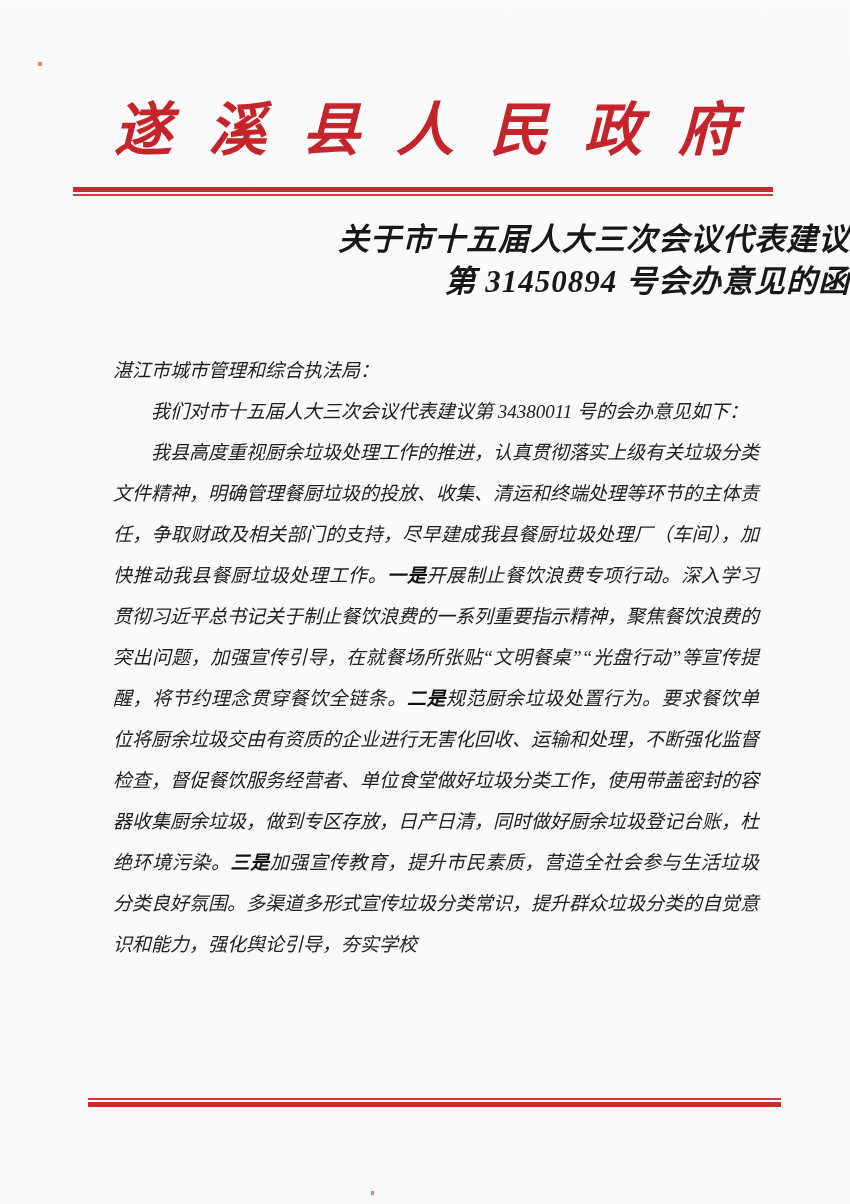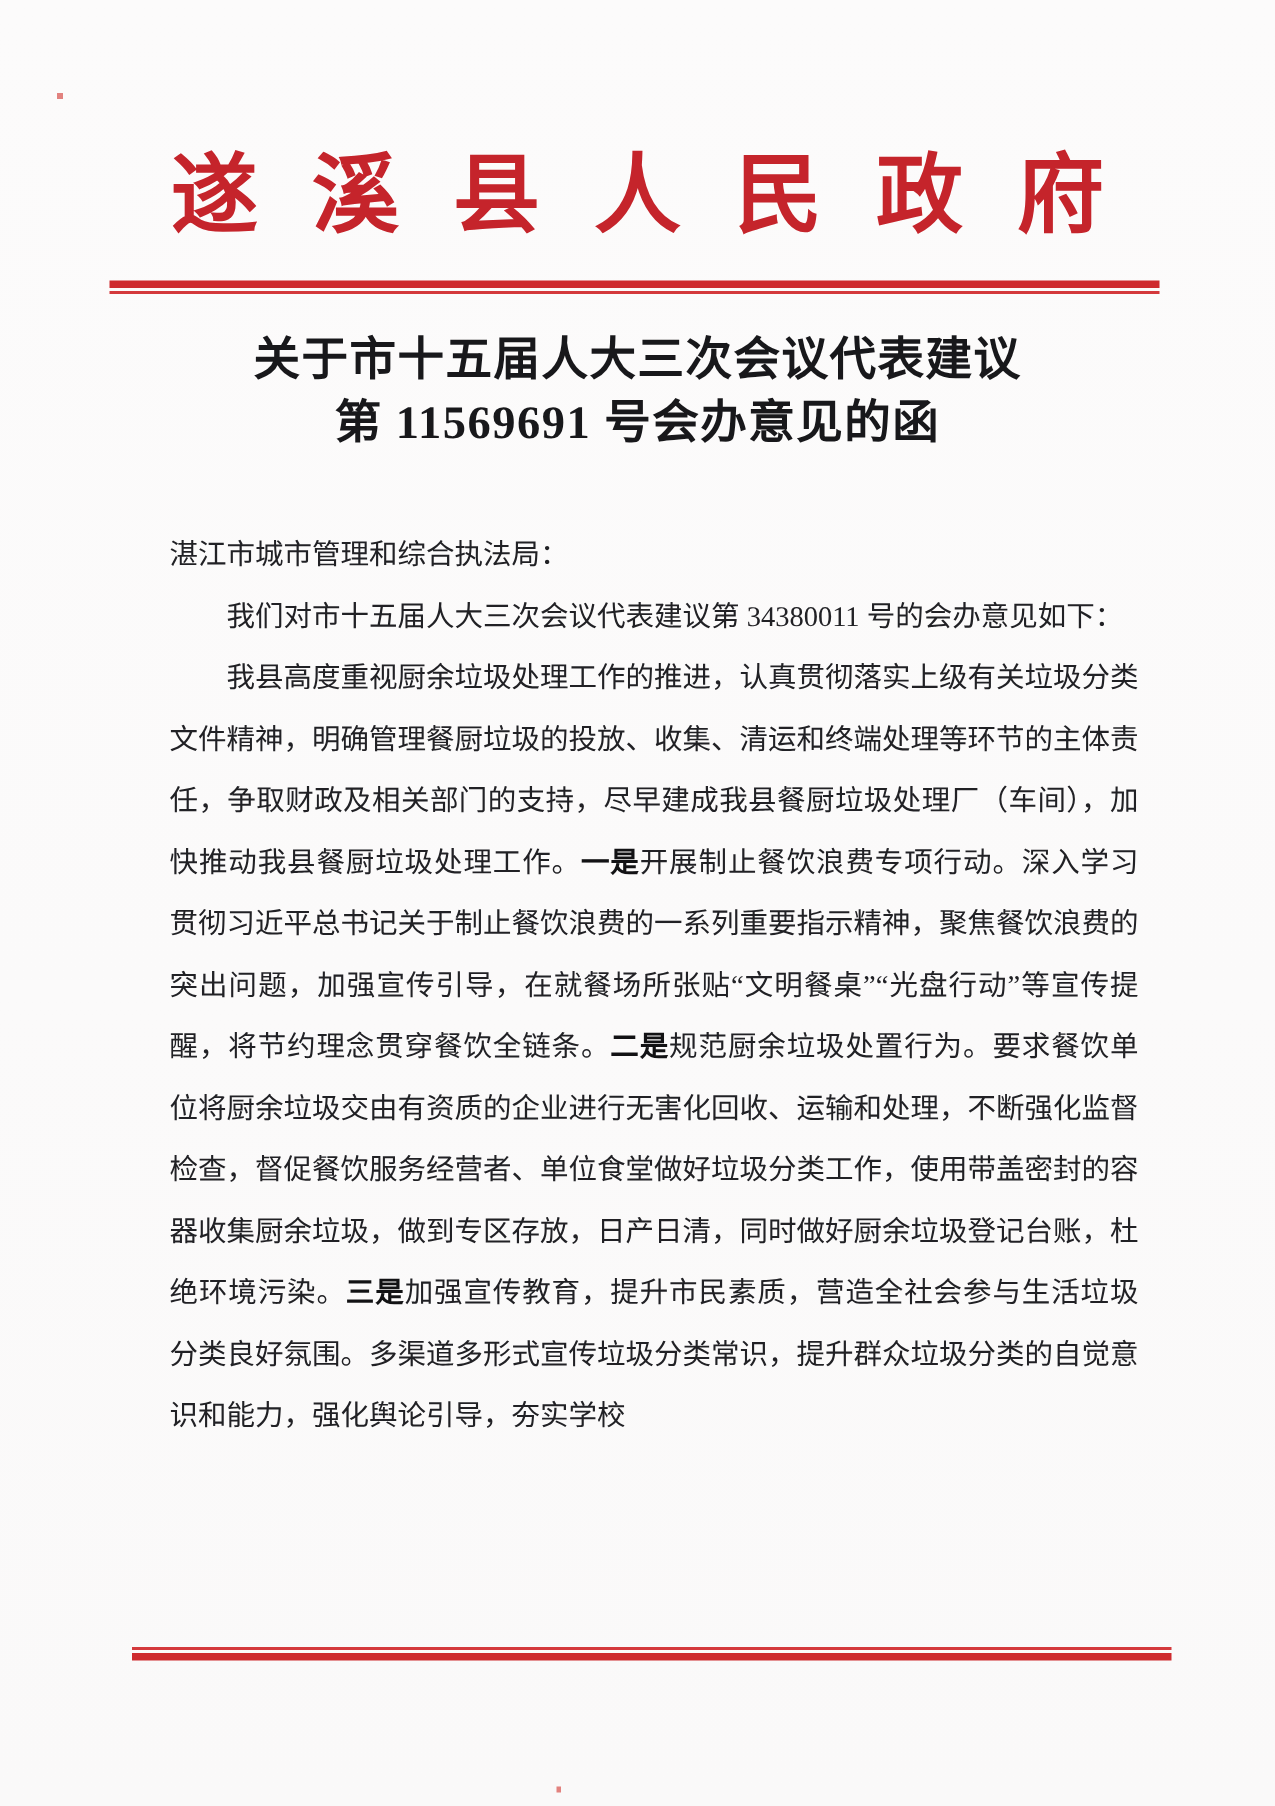--- a/index.html
+++ b/index.html
@@ -9,20 +9,21 @@
     background: #f0eff0;
   }
   .page {
     position: relative;
     width: 850px;
     height: 1204px;
     margin: 0 auto;
     background: linear-gradient(180deg, #fcfbfb 0%, #fbfafa 55%, #faf9f9 100%);
     overflow: hidden;
     font-family: "Liberation Serif", "DejaVu Serif", serif;
+    font-style: italic;
   }
 
   
   .org-name {
     position: absolute;
     top: 92px;
     left: 0;
     width: 100%;
     text-align: center;
     font-size: 58px;
@@ -48,21 +49,21 @@
     height: 2px;
     background: #d4393c;
   }
 
   
   .doc-title {
     position: absolute;
     top: 219px;
     left: 0;
     width: 100%;
-    text-align: center;
+    text-align: right;
     color: #18181b;
     font-weight: 700;
     font-size: 31px;
     line-height: 42px;
     letter-spacing: 1px;
   }
 
   
   .body-text {
     position: absolute;
@@ -118,21 +119,21 @@
 
   <div class="org-name">遂溪县人民政府</div>
 
   <div class="header-rule">
     <div class="rule-thick"></div>
     <div class="rule-thin"></div>
   </div>
 
   <div class="doc-title">
     <div>关于市十五届人大三次会议代表建议</div>
-    <div>第 11569691 号会办意见的函</div>
+    <div>第 31450894 号会办意见的函</div>
   </div>
 
   <div class="body-text">
     <p>湛江市城市管理和综合执法局：</p>
     <p class="indent">我们对市十五届人大三次会议代表建议第 34380011 号的会办意见如下：</p>
     <p class="indent"><span>我县高度重视厨余垃圾处理工作的推进，认真贯彻落实上级有关垃圾分类文件精神，明确管理餐厨垃圾的投放、收集、清运和终端处理等环节的主体责任，争取财政及相关部门的支持，尽早建成我县餐厨垃圾处理厂（车间），加快推动我县餐厨垃圾处理工作。</span><span class="run-bold">一是</span><span>开展制止餐饮浪费专项行动。深入学习贯彻习近平总书记关于制止餐饮浪费的一系列重要指示精神，聚焦餐饮浪费的突出问题，加强宣传引导，在就餐场所张贴“文明餐桌”“光盘行动”等宣传提醒，将节约理念贯穿餐饮全链条。</span><span class="run-bold">二是</span><span>规范厨余垃圾处置行为。要求餐饮单位将厨余垃圾交由有资质的企业进行无害化回收、运输和处理，不断强化监督检查，督促餐饮服务经营者、单位食堂做好垃圾分类工作，使用带盖密封的容器收集厨余垃圾，做到专区存放，日产日清，同时做好厨余垃圾登记台账，杜绝环境污染。</span><span class="run-bold">三是</span><span>加强宣传教育，提升市民素质，营造全社会参与生活垃圾分类良好氛围。多渠道多形式宣传垃圾分类常识，提升群众垃圾分类的自觉意识和能力，强化舆论引导，夯实学校</span></p>
   </div>
 
   <div class="footer-rule">
     <div class="rule-thin"></div>

